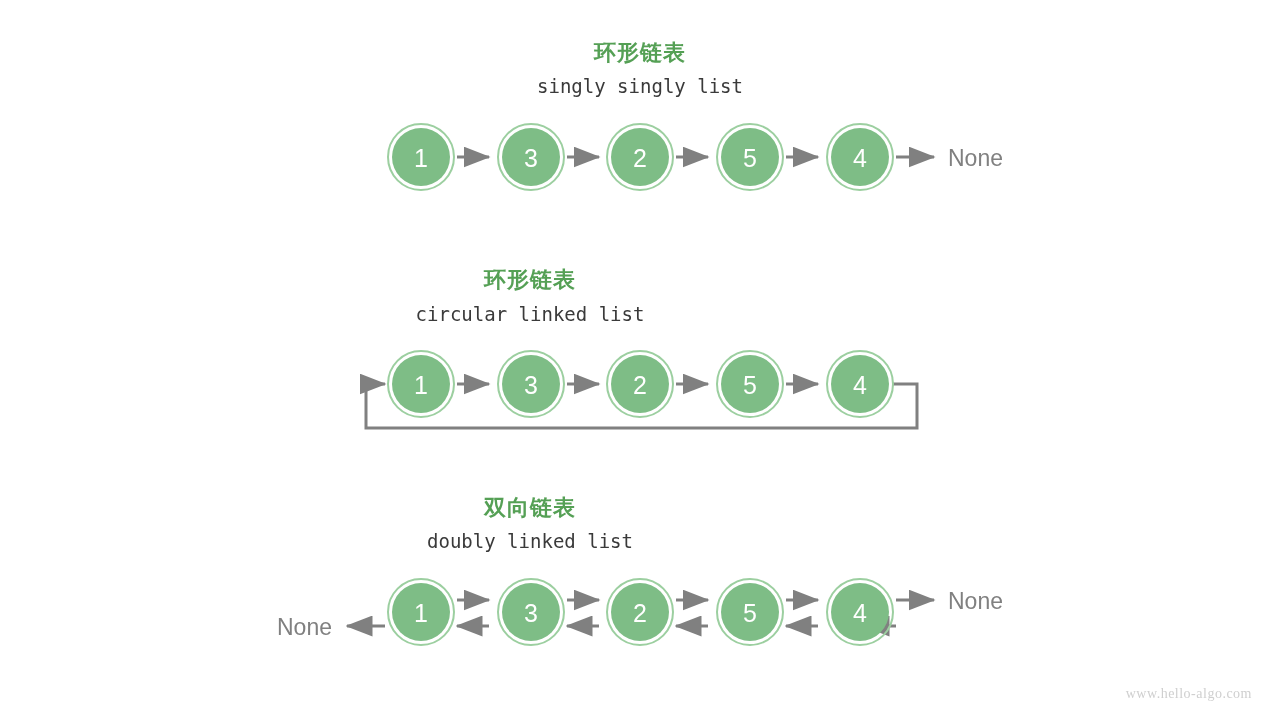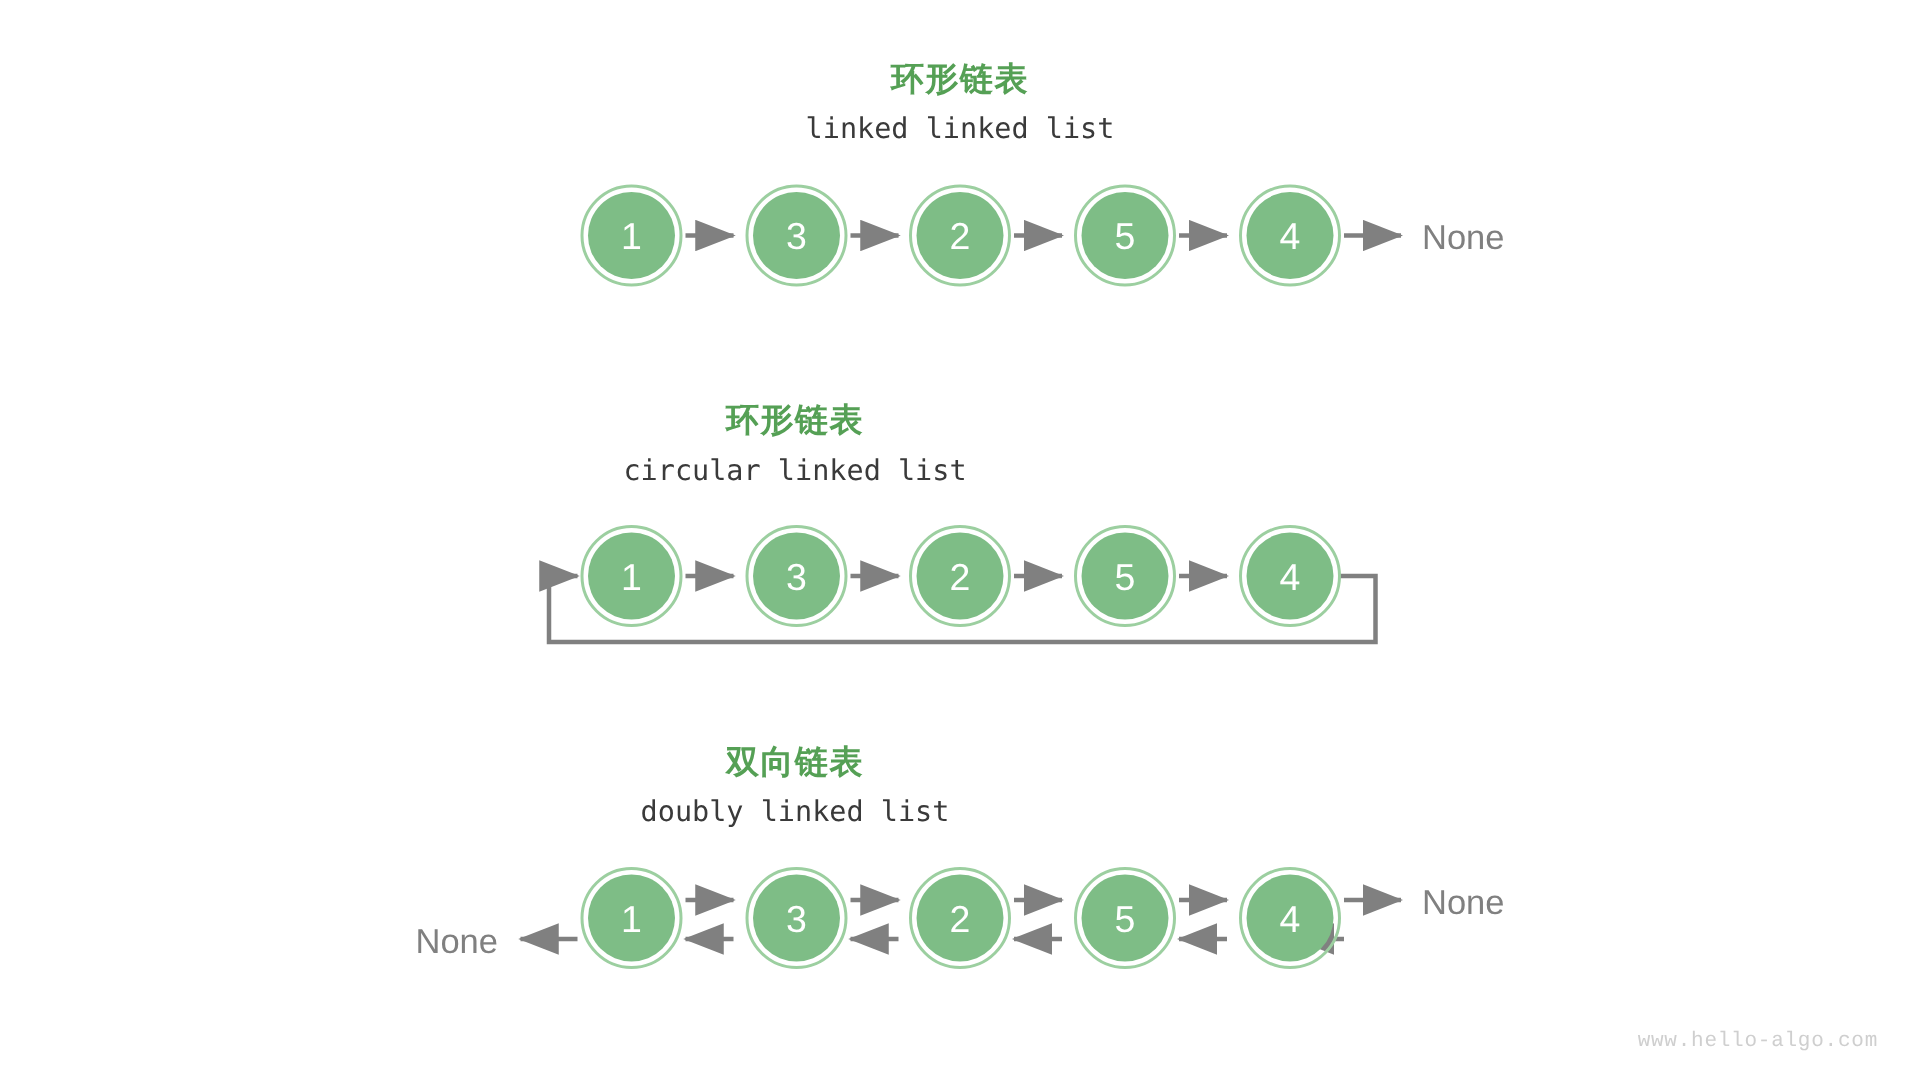--- a/index.html
+++ b/index.html
@@ -43,42 +43,42 @@
     white-space: nowrap;
   }
   .title-shift-1 { transform: translateX(-110px); }
   .title-shift-2 { transform: translateX(-110px); }
   .watermark {
     position: absolute;
     right: 28px;
     bottom: 18px;
     color: #cfcfcf;
     font-size: 14px;
-    font-family: Liberation Mono, monospace;
+    font-family: Liberation Serif, serif;
     letter-spacing: 0.5px;
   }
   .node-label {
     fill: #ffffff;
     font-family: "Liberation Sans", sans-serif;
     font-size: 25px;
     text-anchor: middle;
     dominant-baseline: central;
   }
   .none-label {
     fill: #808080;
     font-family: "Liberation Sans", sans-serif;
     font-size: 23px;
     dominant-baseline: central;
   }
 </style>
 </head>
 <body>
 
 <div class="section-title" style="top: 38px;">环形链表</div>
-<div class="section-subtitle" style="top: 75px;">linked linked list</div>
+<div class="section-subtitle" style="top: 75px;">singly singly list</div>
 
 <div class="section-title title-shift-1" style="top: 265px;">环形链表</div>
 <div class="section-subtitle title-shift-1" style="top: 303px;">circular linked list</div>
 
 <div class="section-title title-shift-2" style="top: 493px;">双向链表</div>
 <div class="section-subtitle title-shift-2" style="top: 530px;">doubly linked list</div>
 
 <svg class="canvas" viewBox="0 0 1280 720">
   <defs>
     <marker id="arrowhead" markerWidth="9" markerHeight="7" refX="8.5" refY="3.5" orient="auto" markerUnits="strokeWidth">

